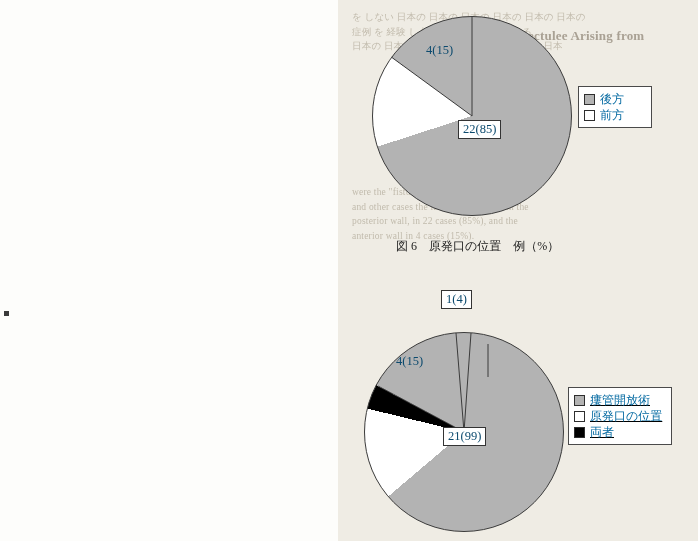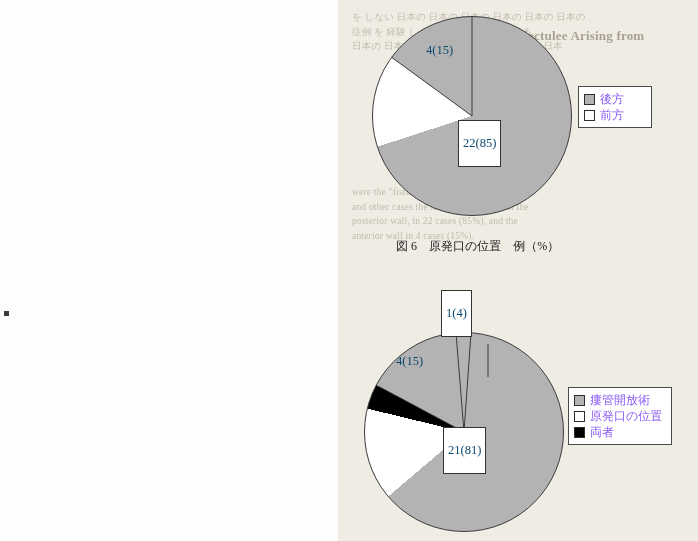--- a/index.html
+++ b/index.html
@@ -83,21 +83,21 @@
   .slice-label {
     position: absolute;
     font-size: 12.5px;
     color: #0c4a6e;
     font-family: "Liberation Serif", serif;
     white-space: nowrap;
   }
   .slice-label.boxed {
     border: 1px solid #333;
     background: #ffffff;
-    padding: 15px 4px;
+    padding: 1px 4px;
   }
   .slice-label.plain {
     padding: 0;
   }
 
   
   .legend {
     position: absolute;
     border: 1px solid #4a4a4a;
     background: #ffffff;
@@ -113,21 +113,21 @@
   .legend-swatch {
     width: 11px;
     height: 11px;
     border: 1px solid #2e2e2e;
     margin-right: 5px;
     box-sizing: border-box;
     flex: 0 0 auto;
   }
   .legend-label {
     font-size: 12px;
-    color: #8b5cf6;
+    color: #0369a1;
     font-family: "Liberation Serif", serif;
   }
 
   
   .caption {
     position: absolute;
     font-size: 12px;
     color: #1a1a1a;
     font-family: "Liberation Serif", serif;
     white-space: nowrap;
@@ -193,23 +193,23 @@
 
     <svg style="position:absolute; left:26px; top:45px;" width="200" height="200">
       <line x1="100" y1="100" x2="107" y2="1" stroke="#3b3b3b" stroke-width="1"></line>
       <line x1="100" y1="100" x2="92" y2="1" stroke="#3b3b3b" stroke-width="1"></line>
       <line x1="100" y1="100" x2="14" y2="54" stroke="#3b3b3b" stroke-width="1"></line>
       <line x1="124" y1="45" x2="124" y2="12" stroke="#3b3b3b" stroke-width="1"></line>
     </svg>
 
     <div class="slice-label boxed" style="left:103px; top:3px;">1(4)</div>
     <div class="slice-label plain" style="left:58px; top:67px;">4(15)</div>
-    <div class="slice-label boxed" style="left:105px; top:140px;">21(81)</div>
-
-    <div class="legend" style="left:230px; top:100px; width:104px;">
+    <div class="slice-label boxed" style="left:105px; top:140px;">21(99)</div>
+
+    <div class="legend" style="left:230px; top:100px; width:104px;text-decoration:underline;">
       <div class="legend-row">
         <span class="legend-swatch" style="background:#b3b3b3;"></span>
         <span class="legend-label">瘻管開放術</span>
       </div>
       <div class="legend-row">
         <span class="legend-swatch" style="background:#ffffff;"></span>
         <span class="legend-label">原発口の位置</span>
       </div>
       <div class="legend-row">
         <span class="legend-swatch" style="background:#000000;"></span>

